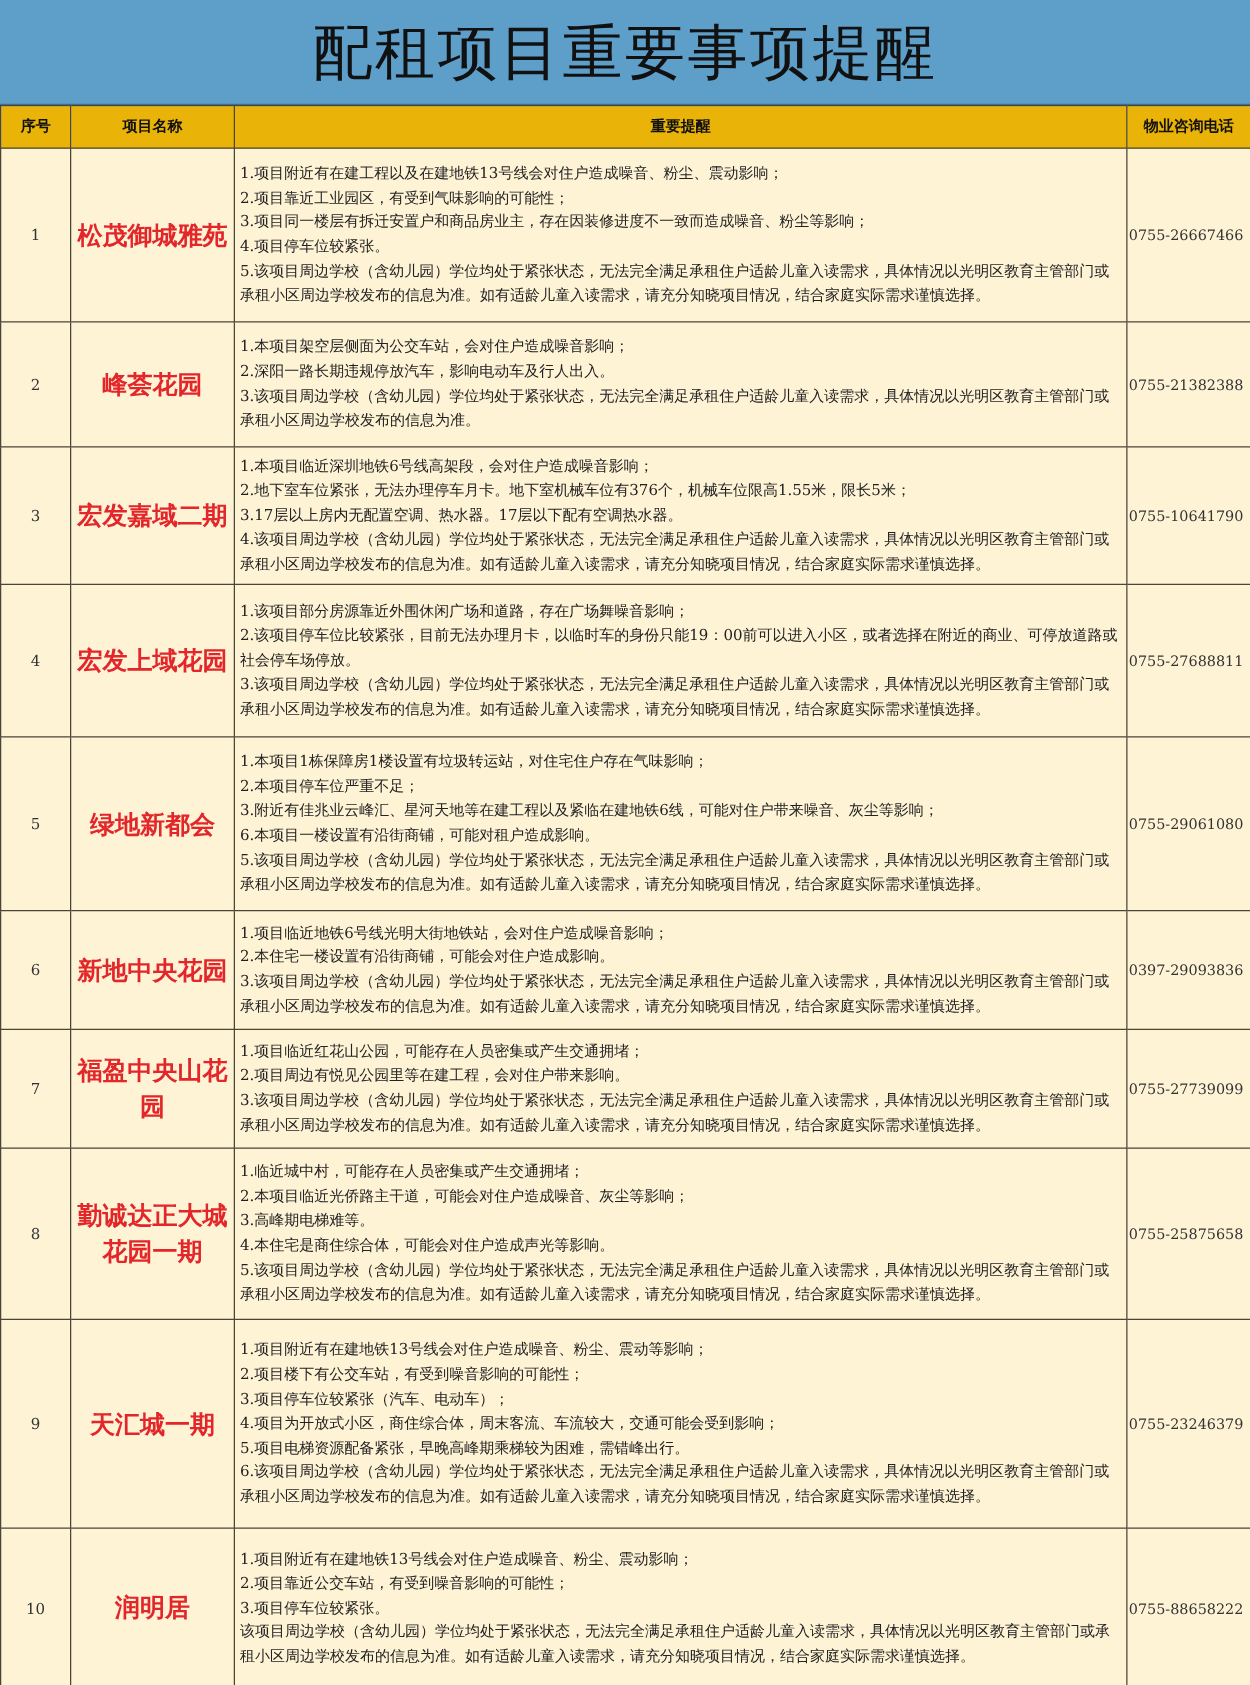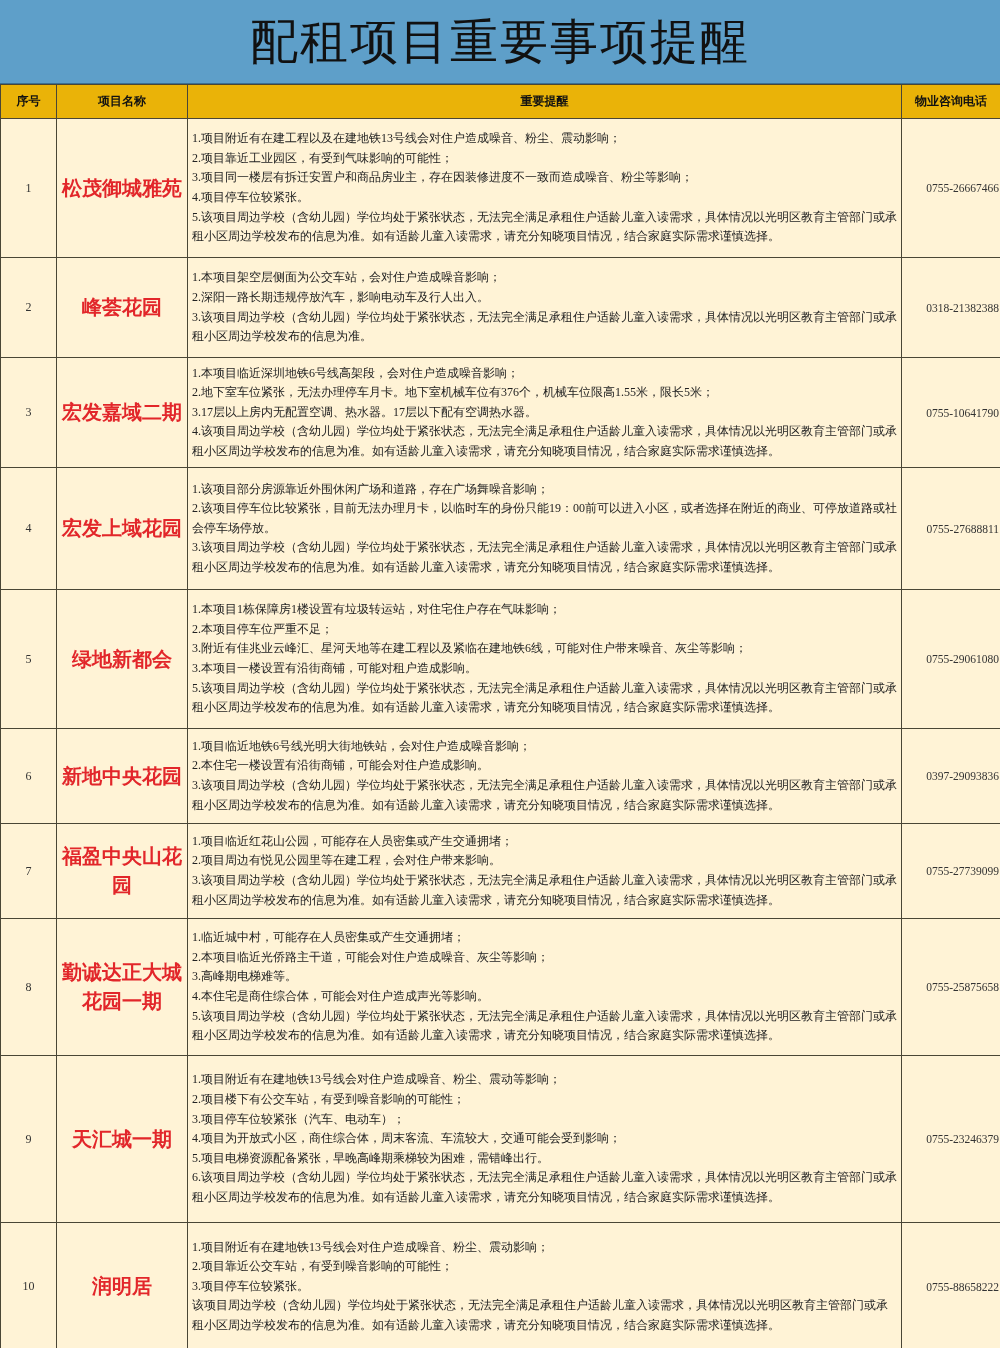--- a/index.html
+++ b/index.html
@@ -14,36 +14,36 @@
     display: flex; align-items: center; justify-content: center;
     border-bottom: 1px solid #3a6f94;
   }
   .title-bar h1 {
     margin: 0; font-size: 48px; font-weight: normal; color: #111;
     font-family: "DejaVu Serif", serif; letter-spacing: 2px;
   }
   table {
     width: 1000px; border-collapse: collapse; table-layout: fixed;
   }
-  th, td { border: 1.5px solid #4a4636; font-family: Liberation Serif, serif; }
+  th, td { border: 1.5px solid #4a4636; }
   thead th {
     background: #eab308; height: 33px; font-size: 12px;
     font-weight: bold; color: #111; padding: 0;
     font-family: "DejaVu Sans", sans-serif;
   }
   tbody td { background: #fff3d6; vertical-align: middle; }
   td.num { text-align: center; font-size: 12px; color: #333; }
   td.name {
     text-align: center; color: #e2262a; font-size: 20px;
     line-height: 29px; padding: 0 2px; font-weight: bold;
     font-family: "DejaVu Sans", sans-serif;
   }
   td.notes { padding: 3px 4px; font-size: 12px; line-height: 19.6px; text-align: left; }
   td.notes div { white-space: normal; }
-  td.phone { text-align: right; font-size: 11.5px; color: #333; margin-top: 12px; }
+  td.phone { text-align: left; font-size: 11.5px; color: #333; margin-top: 12px; }
 </style>
 </head>
 <body>
 
 <div class="title-bar">
   <h1>配租项目重要事项提醒</h1>
 </div>
 
 <table>
   <colgroup>
@@ -74,21 +74,21 @@
         <td class="phone">0755-26667466</td>
       </tr>
       <tr style="height: 100px;">
         <td class="num">2</td>
         <td class="name">峰荟花园</td>
         <td class="notes">
           <div>1.本项目架空层侧面为公交车站，会对住户造成噪音影响；</div>
           <div>2.深阳一路长期违规停放汽车，影响电动车及行人出入。</div>
           <div>3.该项目周边学校（含幼儿园）学位均处于紧张状态，无法完全满足承租住户适龄儿童入读需求，具体情况以光明区教育主管部门或承租小区周边学校发布的信息为准。</div>
         </td>
-        <td class="phone">0318-21382388</td>
+        <td class="phone">0755-21382388</td>
       </tr>
       <tr style="height: 110px;">
         <td class="num">3</td>
         <td class="name">宏发嘉域二期</td>
         <td class="notes">
           <div>1.本项目临近深圳地铁6号线高架段，会对住户造成噪音影响；</div>
           <div>2.地下室车位紧张，无法办理停车月卡。地下室机械车位有376个，机械车位限高1.55米，限长5米；</div>
           <div>3.17层以上房内无配置空调、热水器。17层以下配有空调热水器。</div>
           <div>4.该项目周边学校（含幼儿园）学位均处于紧张状态，无法完全满足承租住户适龄儿童入读需求，具体情况以光明区教育主管部门或承租小区周边学校发布的信息为准。如有适龄儿童入读需求，请充分知晓项目情况，结合家庭实际需求谨慎选择。</div>
         </td>
@@ -104,21 +104,21 @@
         </td>
         <td class="phone">0755-27688811</td>
       </tr>
       <tr style="height: 139px;">
         <td class="num">5</td>
         <td class="name">绿地新都会</td>
         <td class="notes">
           <div>1.本项目1栋保障房1楼设置有垃圾转运站，对住宅住户存在气味影响；</div>
           <div>2.本项目停车位严重不足；</div>
           <div>3.附近有佳兆业云峰汇、星河天地等在建工程以及紧临在建地铁6线，可能对住户带来噪音、灰尘等影响；</div>
-          <div>3.本项目一楼设置有沿街商铺，可能对租户造成影响。</div>
+          <div>6.本项目一楼设置有沿街商铺，可能对租户造成影响。</div>
           <div>5.该项目周边学校（含幼儿园）学位均处于紧张状态，无法完全满足承租住户适龄儿童入读需求，具体情况以光明区教育主管部门或承租小区周边学校发布的信息为准。如有适龄儿童入读需求，请充分知晓项目情况，结合家庭实际需求谨慎选择。</div>
         </td>
         <td class="phone">0755-29061080</td>
       </tr>
       <tr style="height: 95px;">
         <td class="num">6</td>
         <td class="name">新地中央花园</td>
         <td class="notes">
           <div>1.项目临近地铁6号线光明大街地铁站，会对住户造成噪音影响；</div>
           <div>2.本住宅一楼设置有沿街商铺，可能会对住户造成影响。</div>

